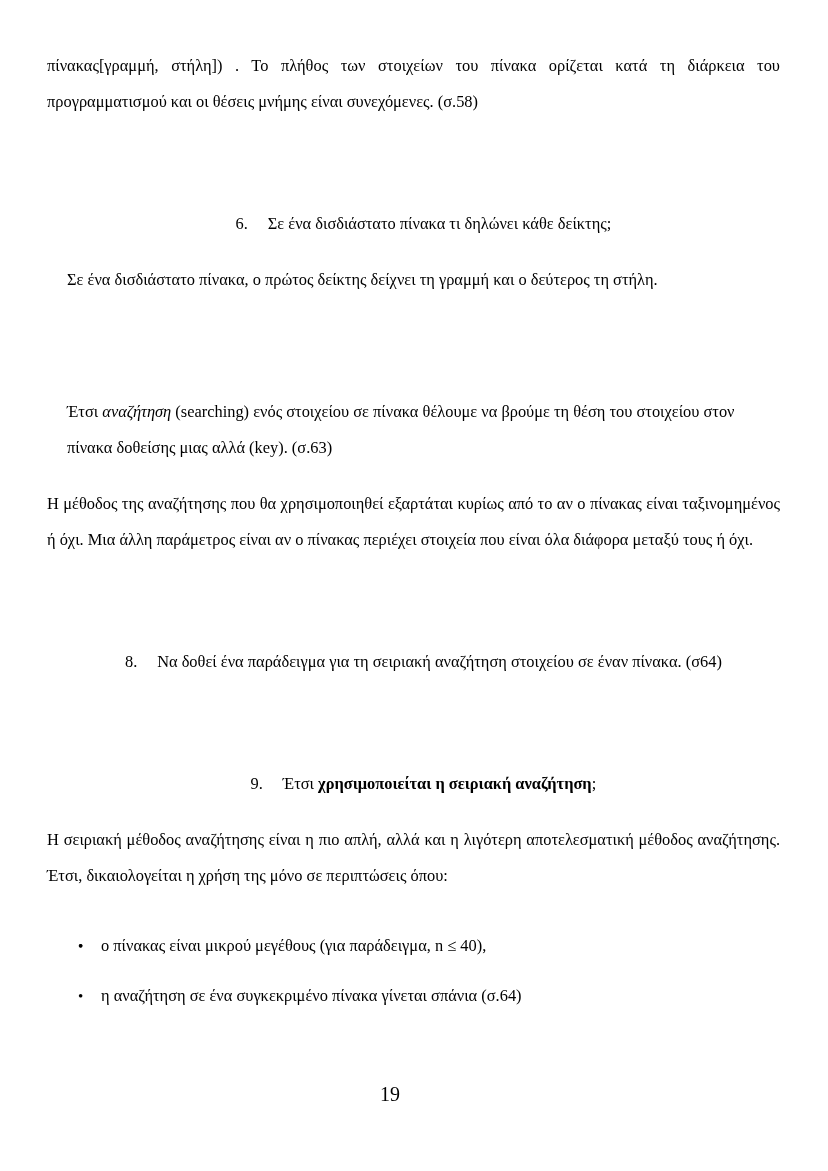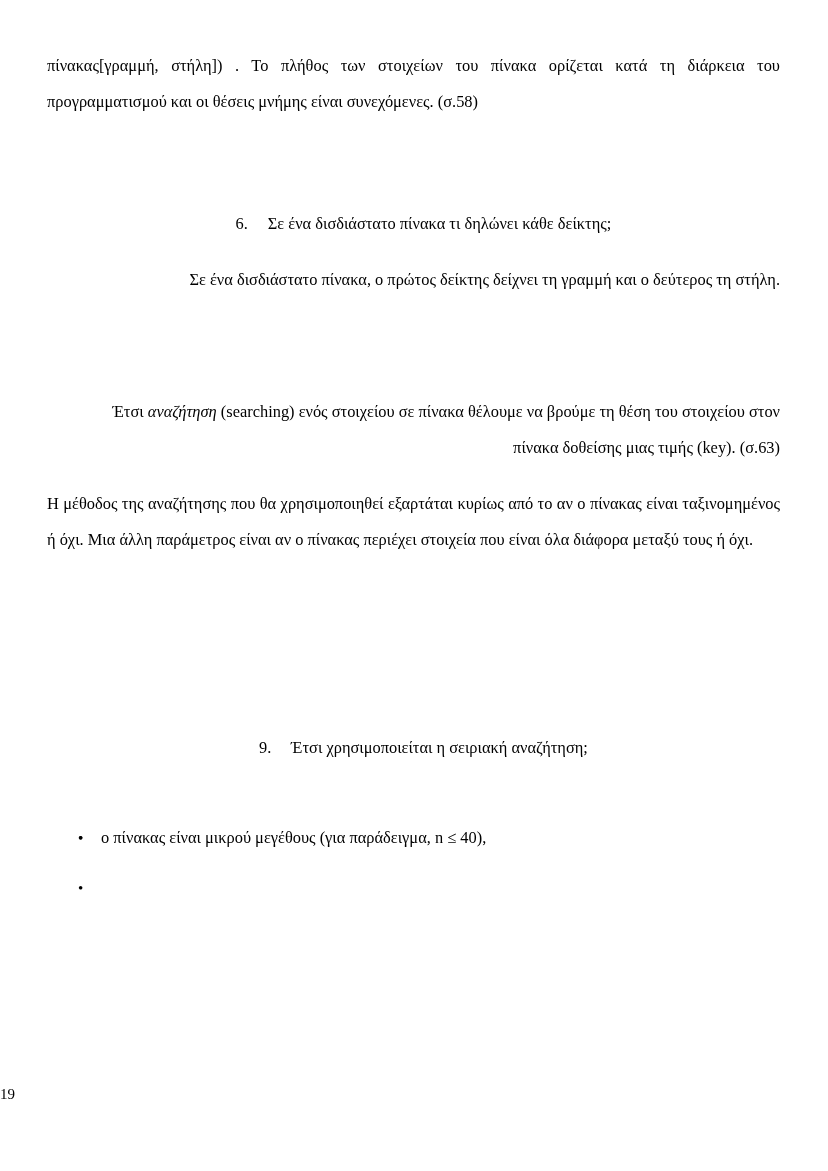--- a/index.html
+++ b/index.html
@@ -38,21 +38,21 @@
     font-size: 16.4px;
     line-height: 36px;
   }
 
   .para-justify {
     text-align: justify;
     text-align-last: left;
   }
 
   .para-left {
-    text-align: right;
+    text-align: left;
     margin-left: 20px;
   }
 
   
   .qitem {
     display: block;
     font-size: 16.4px;
     line-height: 36px;
     text-align: center;
     white-space: nowrap;
@@ -79,29 +79,29 @@
     left: 31px;
     top: 0;
     font-size: 15px;
     line-height: 36px;
   }
   .spacer-sm { height: 20px; }
   .spacer-xl { height: 76px; }
   .spacer-xxl { height: 86px; }
 
   i, .it { }
-  b, .bd { font-weight: normal; }
+  b, .bd { font-weight: bold; }
 
   .pagenum {
     position: absolute;
     left: 0;
     top: 1080px;
     width: 780px;
-    text-align: left;
-    font-size: 15px;
+    text-align: center;
+    font-size: 20px;
     line-height: 20px;
   }
 </style>
 </head>
 <body>
 
 <div class="page">
   <div class="content">
 
     <p class="para-justify">
@@ -115,49 +115,56 @@
     </div>
     <div class="spacer-sm"></div>
     <p class="para-left">
       <span>Σε ένα δισδιάστατο πίνακα, ο πρώτος δείκτης δείχνει τη γραμμή και ο δεύτερος τη στήλη.</span>
     </p>
 
     <div class="spacer-xl"></div>
 
     <div class="spacer-sm"></div>
     <p class="para-left">
-      <span>Έτσι </span><i class="it">αναζήτηση</i><span> (searching) ενός στοιχείου σε πίνακα θέλουμε να βρούμε τη θέση του στοιχείου στον πίνακα δοθείσης μιας τιμής (key). (σ.63)</span>
+      <span>Έτσι </span><i class="it">αναζήτηση</i><span> (searching) ενός στοιχείου σε πίνακα θέλουμε να βρούμε τη θέση του στοιχείου στον πίνακα δοθείσης μιας αλλά (key). (σ.63)</span>
     </p>
     <div class="spacer-sm"></div>
     <p class="para-justify">
       <span>Η μέθοδος  της αναζήτησης που θα χρησιμοποιηθεί εξαρτάται κυρίως από το αν ο πίνακας είναι ταξινομημένος ή όχι. Μια άλλη παράμετρος είναι αν ο πίνακας περιέχει στοιχεία που είναι όλα διάφορα μεταξύ τους ή όχι.</span>
     </p>
 
     <div class="spacer-xxl"></div>
 
+    <div class="qitem">
+      <span class="qnum">8.</span><span>Να δοθεί ένα παράδειγμα για τη σειριακή αναζήτηση στοιχείου σε έναν πίνακα. (σ64)</span>
+    </div>
 
     <div class="spacer-xxl"></div>
 
     <div class="qitem">
       <span class="qnum">9.</span><span>Έτσι </span><b class="bd">χρησιμοποιείται η σειριακή αναζήτηση</b><span>;</span>
     </div>
     <div class="spacer-sm"></div>
+    <p class="para-justify">
+      <span>Η σειριακή μέθοδος αναζήτησης είναι η πιο απλή, αλλά και η λιγότερη αποτελεσματική μέθοδος αναζήτησης. Έτσι, δικαιολογείται η χρήση της μόνο σε περιπτώσεις όπου:</span>
+    </p>
 
     <div class="spacer-sm"></div>
 
     <ul class="bullets">
       <li>
         <span class="dot">•</span>
       </li>
       <li>
         <span class="dot">•</span>
         <span>ο πίνακας είναι μικρού μεγέθους (για παράδειγμα, n ≤ 40),</span>
       </li>
       <li>
         <span class="dot">•</span>
+        <span>η αναζήτηση σε ένα συγκεκριμένο πίνακα γίνεται σπάνια (σ.64)</span>
       </li>
     </ul>
 
     <div class="spacer-xxl"></div>
 
   </div>
 
   <div class="pagenum">19</div>
 </div>
 

